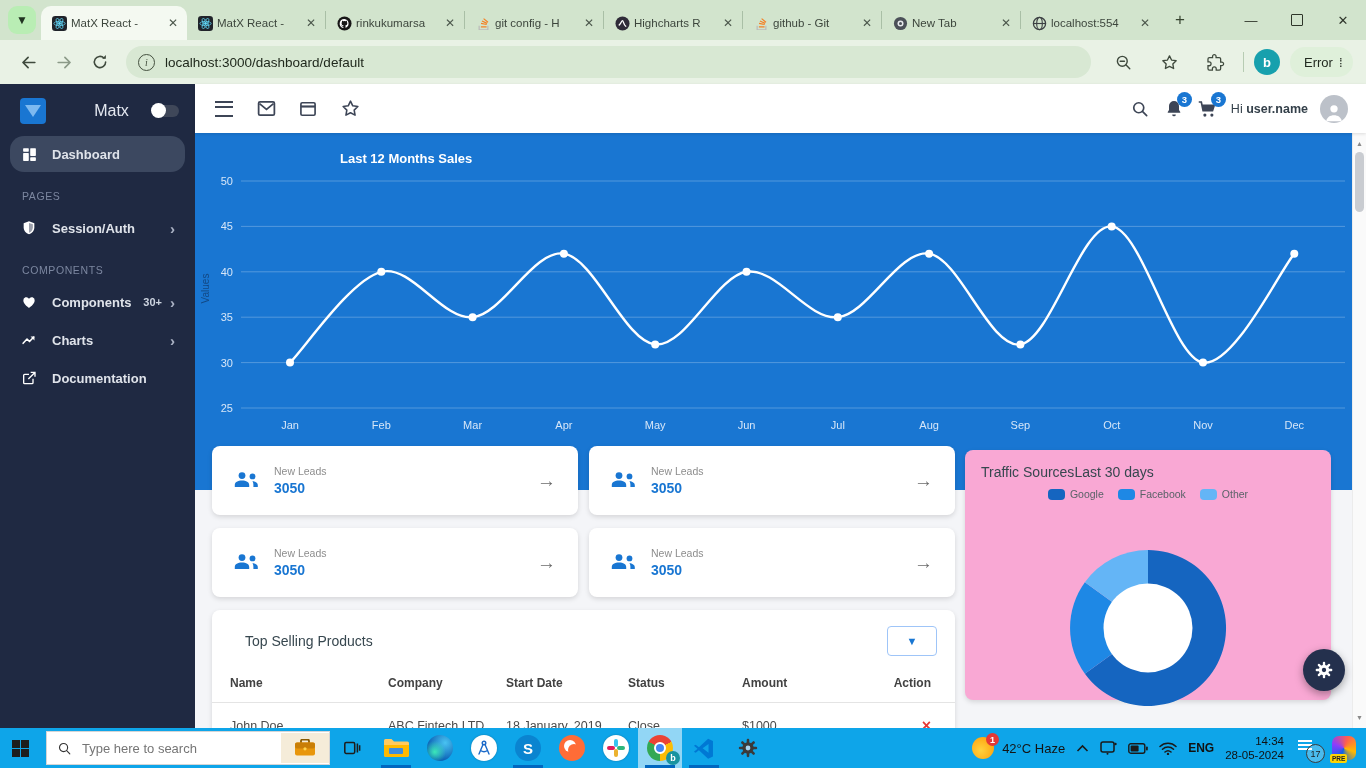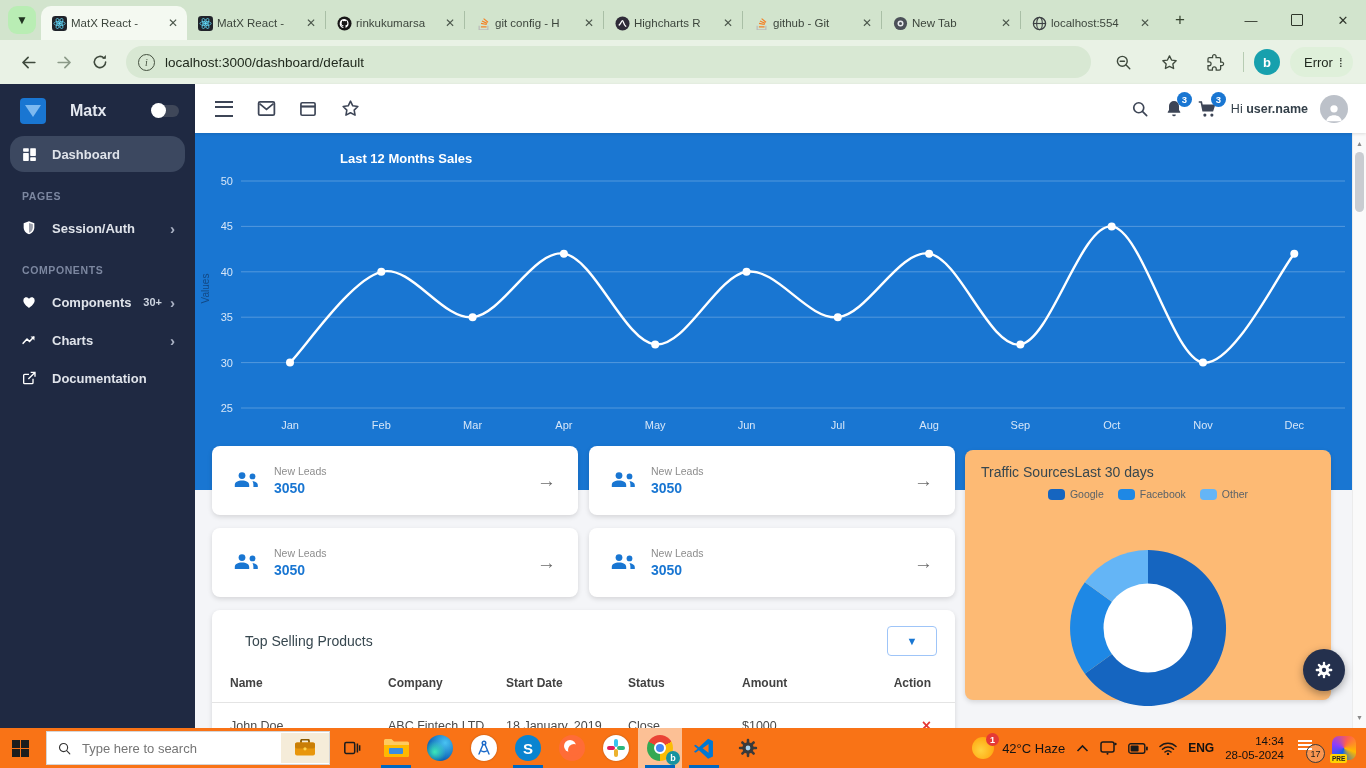--- a/index.html
+++ b/index.html
@@ -38,30 +38,30 @@
       display:flex;align-items:center;justify-content:center;}
   .error-pill{height:30px;border-radius:15px;background:#dff0da;display:flex;align-items:center;padding:0 10px 0 14px;
       font-size:13px;color:#222a20;gap:6px;}
   .kebab{font-size:13px;color:#222a20;letter-spacing:0;}
 
   
   #sidebar{left:0;top:84px;width:195px;height:644px;background:#1f2942;color:#e4e8f0;}
   .brand-row{display:flex;align-items:center;padding:14px 16px 10px 20px;}
   .brand-logo{width:26px;height:26px;border-radius:4px;background:#1976d2;position:relative;overflow:hidden;}
   .brand-logo:after{content:"";position:absolute;left:5px;top:7px;border-left:8px solid transparent;border-right:8px solid transparent;border-top:12px solid #7db9f0;}
-  .brand-name{font-size:16px;font-weight:bold;margin-left:24px;flex:1;}
+  .brand-name{font-size:16px;font-weight:normal;margin-left:24px;flex:1;text-align:center;}
   .mini-toggle{width:26px;height:12px;border-radius:6px;background:#3f4759;position:relative;}
   .mini-toggle:after{content:"";position:absolute;left:-2px;top:-2px;width:15px;height:15px;border-radius:50%;background:#fff;}
   .side-item{display:flex;align-items:center;height:36px;margin:2px 10px;padding:0 10px;border-radius:14px;font-size:13px;font-weight:bold;color:#dfe3ea;}
   .side-item.active{background:#3c4860;}
   .side-item .s-ic{width:18px;height:18px;margin-right:14px;display:flex;align-items:center;justify-content:center;}
   .side-item .s-label{flex:1;}
   .side-item .s-extra{font-size:11px;margin-right:8px;color:#cdd4e0;}
   .side-item .s-chev{color:#aab2c4;font-size:15px;}
-  .side-section{font-size:10.5px;letter-spacing:.6px;color:#7c87a0;margin:18px 0 8px 22px;font-weight:bold;}
+  .side-section{font-size:10.5px;letter-spacing:.6px;color:#7c87a0;margin:18px 0 8px 22px;font-weight:normal;}
 
   
   #appbar{left:195px;top:84px;width:1171px;height:49px;background:#fff;box-shadow:0 1px 3px rgba(0,0,0,.12);
       display:flex;align-items:center;padding:0 18px;box-sizing:border-box;z-index:5;}
   .ab-left{display:flex;align-items:center;gap:20px;}
   .ab-ic{width:22px;height:22px;display:flex;align-items:center;justify-content:center;color:#3d4556;}
   .hamburger{width:18px;height:12px;border-top:2px solid #3d4556;border-bottom:2px solid #3d4556;position:relative;}
   .hamburger:after{content:"";position:absolute;left:0;top:3px;width:18px;height:2px;background:#3d4556;}
   .ab-right{margin-left:auto;display:flex;align-items:center;gap:12px;}
   .badge-wrap{position:relative;}
@@ -78,21 +78,21 @@
   .ylabel{left:-4px;top:150px;color:rgba(16,56,104,.75);font-size:10px;transform:rotate(-90deg);}
   .watermark{left:1124px;top:326px;color:rgba(225,235,248,.55);font-size:9px;}
 
   .stat-card{width:366px;height:69px;background:#fff;border-radius:8px;box-shadow:0 2px 5px rgba(0,0,0,.13);
      display:flex;align-items:center;padding:0 22px;box-sizing:border-box;}
   .sc-text{margin-left:12px;}
   .sc-label{font-size:10.5px;color:#8d8d8d;}
   .sc-value{font-size:14px;font-weight:bold;color:#1976d2;margin-top:3px;}
   .sc-arrow{margin-left:auto;color:#6b6b6b;font-size:19px;}
 
-  #trafficcard{left:770px;top:317px;width:366px;height:250px;background:#fdba74;border-radius:8px;box-shadow:0 2px 5px rgba(0,0,0,.13);}
+  #trafficcard{left:770px;top:317px;width:366px;height:250px;background:#f9a8d4;border-radius:8px;box-shadow:0 2px 5px rgba(0,0,0,.13);}
   .tc-title{margin:14px 0 0 16px;font-size:14px;color:#37474f;font-weight:500;}
   #donut-legend{display:flex;justify-content:center;gap:14px;margin-top:8px;}
   .lg-item{display:flex;align-items:center;gap:5px;}
   .sw{width:17px;height:11px;border-radius:4px;display:inline-block;}
   .lg-lab{font-size:10.5px;color:#5a6268;}
 
   #tablecard{left:17px;top:477px;width:743px;height:300px;background:#fff;border-radius:8px 8px 0 0;box-shadow:0 2px 5px rgba(0,0,0,.13);}
   .tbl-head{display:flex;align-items:center;padding:16px 18px 10px 33px;}
   .tbl-title{font-size:14px;color:#37474f;font-weight:500;flex:1;}
   .tbl-select{width:48px;height:28px;border:1px solid #9fc5f8;border-radius:4px;background:#fff;display:flex;align-items:center;justify-content:center;color:#1976d2;font-size:11px;}
@@ -109,21 +109,21 @@
 
   #fab{left:1108px;top:516px;width:42px;height:42px;border-radius:50%;background:#24304d;box-shadow:0 3px 8px rgba(0,0,0,.35);
      display:flex;align-items:center;justify-content:center;z-index:6;}
 
   
   #scrollbar{right:0;top:133px;width:14px;height:595px;background:#fafafa;border-left:1px solid #ececec;box-sizing:border-box;}
   .sb-arrow{position:absolute;left:3px;font-size:7px;color:#8a8a8a;}
   .sb-thumb{position:absolute;left:2px;top:19px;width:9px;height:60px;background:#c9ccd1;border-radius:5px;}
 
   
-  #taskbar{left:0;top:728px;width:1366px;height:40px;background:#f97316;display:flex;align-items:center;z-index:10;}
+  #taskbar{left:0;top:728px;width:1366px;height:40px;background:#0ea5e9;display:flex;align-items:center;z-index:10;}
   .start{width:40px;height:40px;display:flex;align-items:center;justify-content:center;}
   .winlogo{width:17px;height:17px;display:grid;grid-template-columns:8px 8px;grid-template-rows:8px 8px;gap:1.4px;}
   .winlogo span{background:#1d1d1d;}
   .tsearch{width:282px;height:32px;background:#fff;border:1px solid #d5d5d5;display:flex;align-items:center;margin-left:6px;position:relative;}
   .tsearch input{border:0;outline:0;flex:1;font-size:13px;color:#444;background:transparent;margin-left:8px;font-family:inherit;}
   .brief-zone{width:48px;height:30px;background:#f5ecd9;display:flex;align-items:center;justify-content:center;}
   .tb-slot{width:44px;height:40px;display:flex;align-items:center;justify-content:center;position:relative;}
   .tb-slot.open:after{content:"";position:absolute;bottom:0;left:7px;right:7px;height:3px;background:#0067c0;}
   .tb-slot.activewin{background:rgba(255,255,255,.55);}
   .circle26{width:26px;height:26px;border-radius:50%;}

